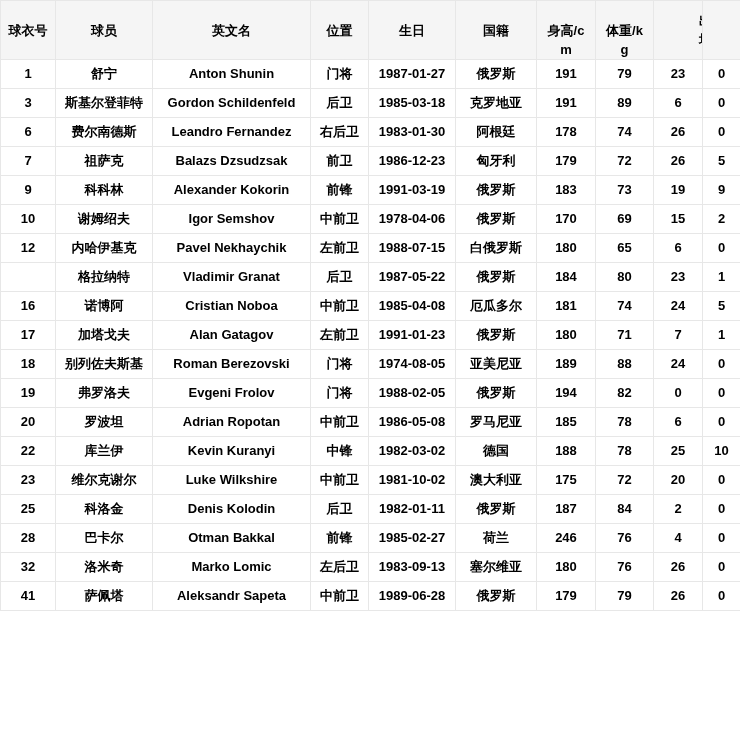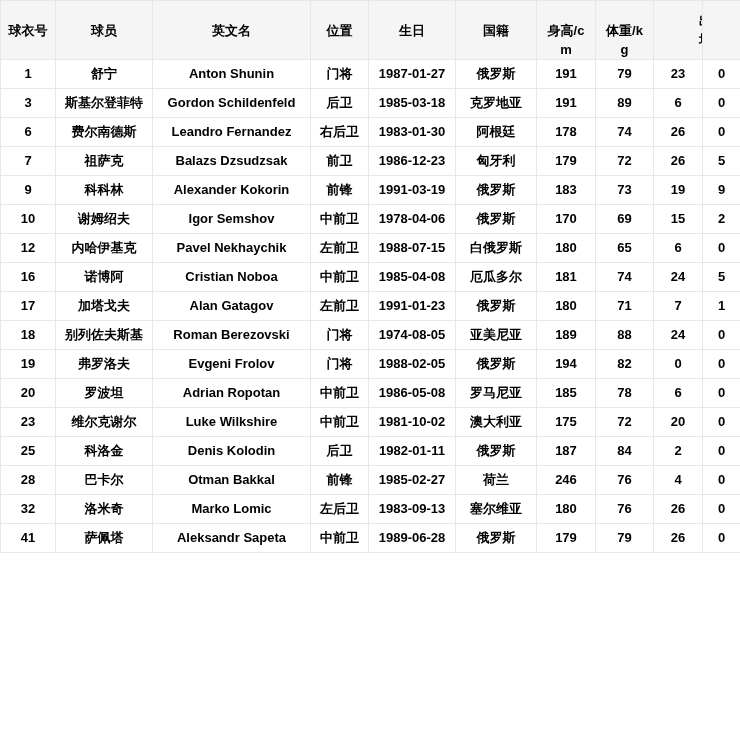--- a/index.html
+++ b/index.html
@@ -158,20 +158,32 @@
           <td>Pavel Nekhaychik</td>
           <td>左前卫</td>
           <td>1988-07-15</td>
           <td>白俄罗斯</td>
           <td>180</td>
           <td>65</td>
           <td>6</td>
           <td>0</td>
         </tr>
         <tr>
+          <td></td>
+          <td>格拉纳特</td>
+          <td>Vladimir Granat</td>
+          <td>后卫</td>
+          <td>1987-05-22</td>
+          <td>俄罗斯</td>
+          <td>184</td>
+          <td>80</td>
+          <td>23</td>
+          <td>1</td>
+        </tr>
+        <tr>
           <td>16</td>
           <td>诺博阿</td>
           <td>Cristian Noboa</td>
           <td>中前卫</td>
           <td>1985-04-08</td>
           <td>厄瓜多尔</td>
           <td>181</td>
           <td>74</td>
           <td>24</td>
           <td>5</td>
@@ -218,20 +230,32 @@
           <td>Adrian Ropotan</td>
           <td>中前卫</td>
           <td>1986-05-08</td>
           <td>罗马尼亚</td>
           <td>185</td>
           <td>78</td>
           <td>6</td>
           <td>0</td>
         </tr>
         <tr>
+          <td>22</td>
+          <td>库兰伊</td>
+          <td>Kevin Kuranyi</td>
+          <td>中锋</td>
+          <td>1982-03-02</td>
+          <td>德国</td>
+          <td>188</td>
+          <td>78</td>
+          <td>25</td>
+          <td>10</td>
+        </tr>
+        <tr>
           <td>23</td>
           <td>维尔克谢尔</td>
           <td>Luke Wilkshire</td>
           <td>中前卫</td>
           <td>1981-10-02</td>
           <td>澳大利亚</td>
           <td>175</td>
           <td>72</td>
           <td>20</td>
           <td>0</td>

